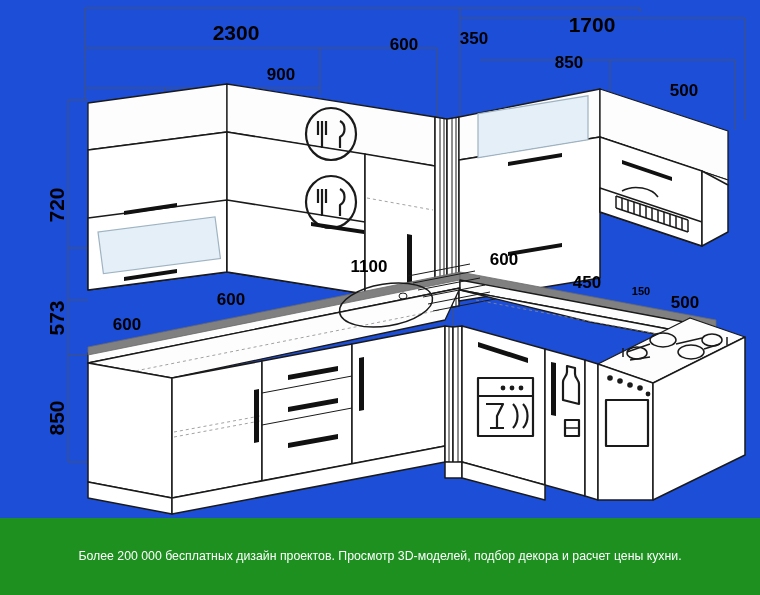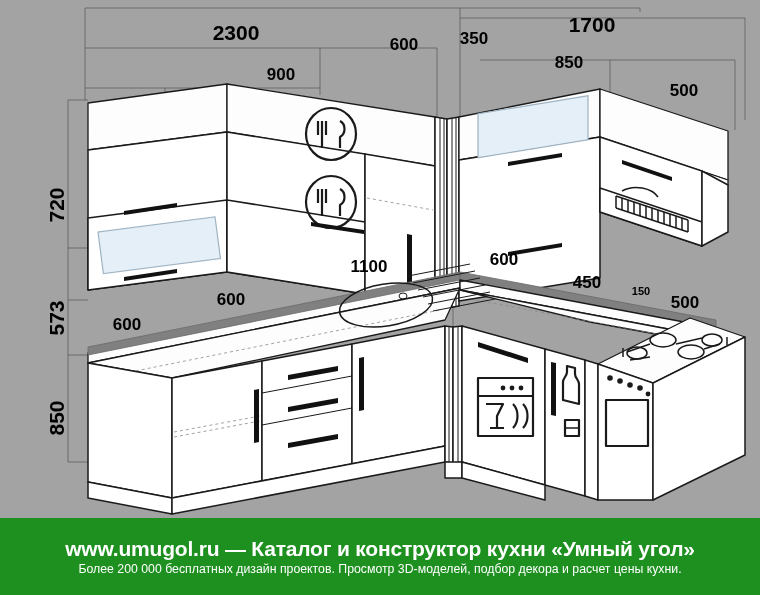--- a/index.html
+++ b/index.html
@@ -1,18 +1,18 @@
 <!DOCTYPE html>
 <html><head>
 <meta charset="utf-8">
 <style>
   html,body{margin:0;padding:0;background:#ffffff;}
   body{width:760px;height:595px;overflow:hidden;
        font-family:"Liberation Sans",sans-serif;}
-  #stage{position:relative;width:760px;height:595px;background:#a3a3a3;}
+  #stage{position:relative;width:760px;height:595px;background:#1d4ed8;}
   #drawing{position:absolute;left:0;top:0;width:760px;height:520px;}
   .banner{position:absolute;left:0;top:518px;width:760px;height:77px;
           background:#1e9020;box-sizing:border-box;
           display:flex;flex-direction:column;align-items:center;
           justify-content:center;gap:4px;}
   .banner-title{color:#ffffff;font-size:21px;font-weight:bold;
                 letter-spacing:-0.2px;white-space:nowrap;line-height:1;}
   .banner-sub{color:#ffffff;font-size:12.3px;font-weight:normal;
               white-space:nowrap;line-height:1;}
   svg text{font-family:"Liberation Sans",sans-serif;font-weight:bold;
@@ -264,17 +264,16 @@
         <circle cx="648" cy="394" r="2.4" fill="#1a1a1a"></circle>
         <rect class="ico" x="606" y="400" width="42" height="46"></rect>
       </g>
       <path class="face" d="M653 383 L745 337 L745 455 L653 500 Z"></path>
     </g>
 
     <path class="face" d="M462 462 L462 478 L545 500 L545 485 Z"></path>
   </svg>
 
   <div class="banner">
-    <div class="banner-title">www.umugol.ru — Каталог и конструктор кухни «Умный угол»</div>
     <div class="banner-sub">Более 200 000 бесплатных дизайн проектов. Просмотр 3D-моделей, подбор декора и расчет цены кухни.</div>
   </div>
 
 </div>
 
 </body></html>

